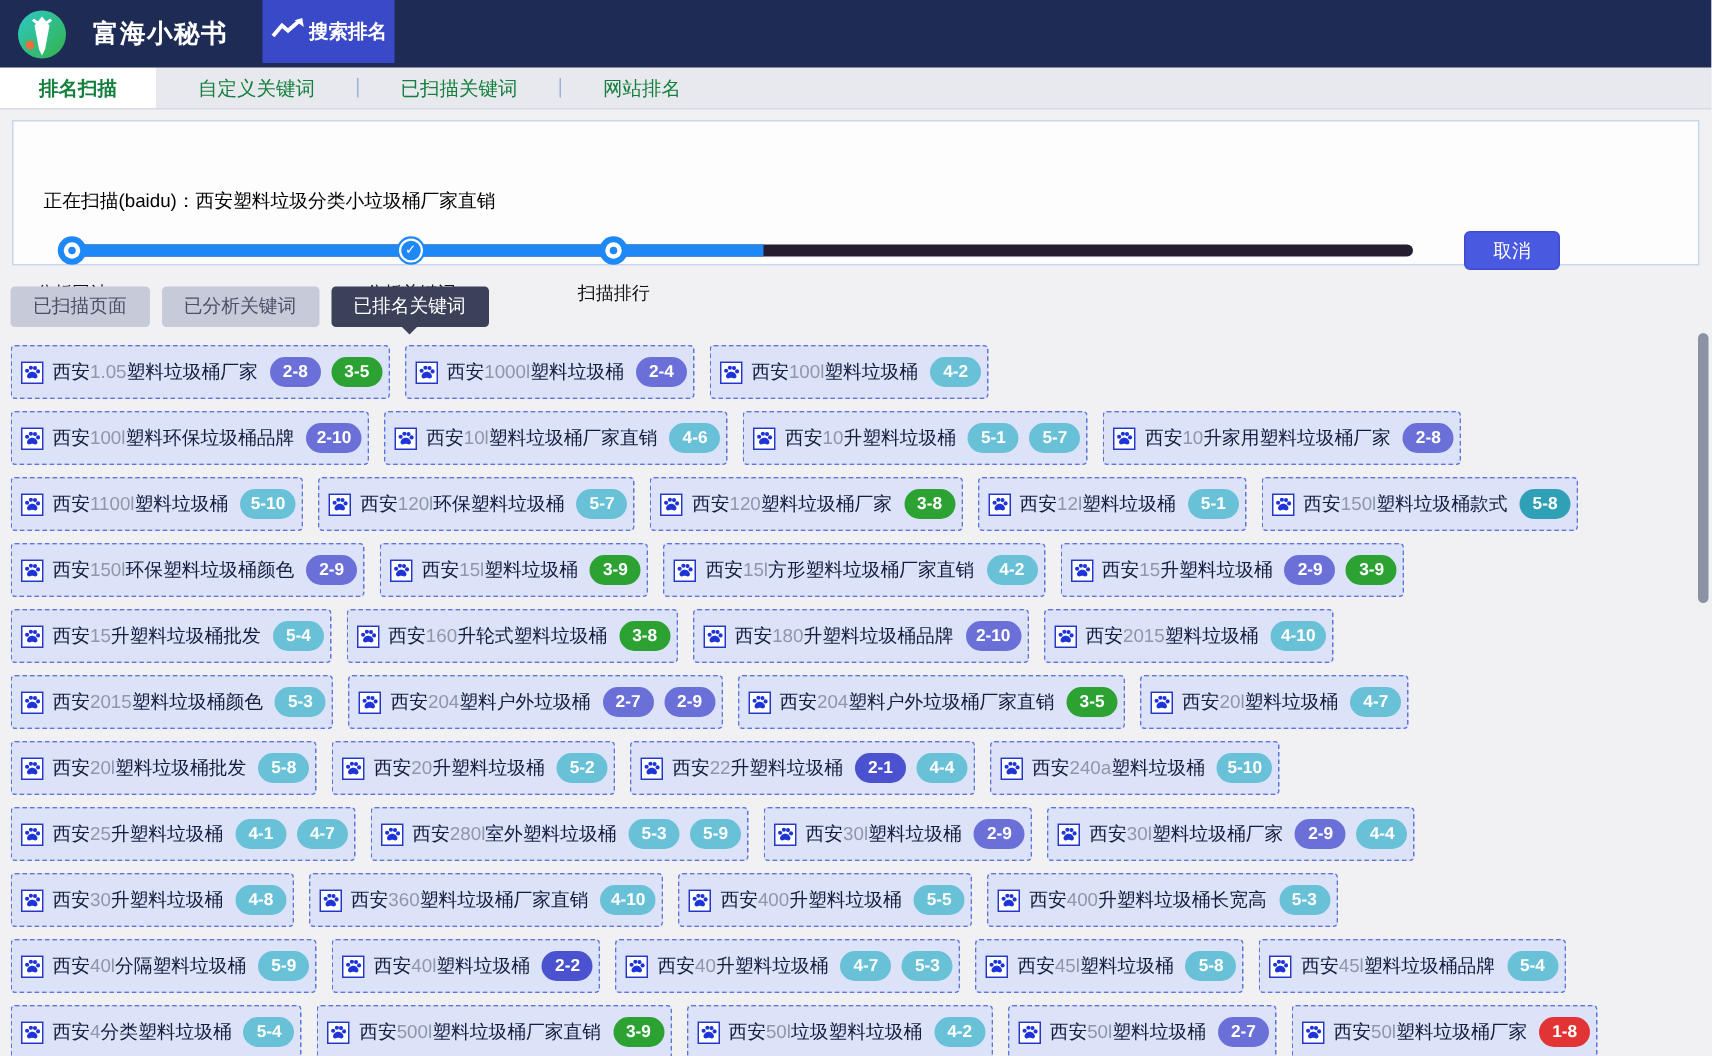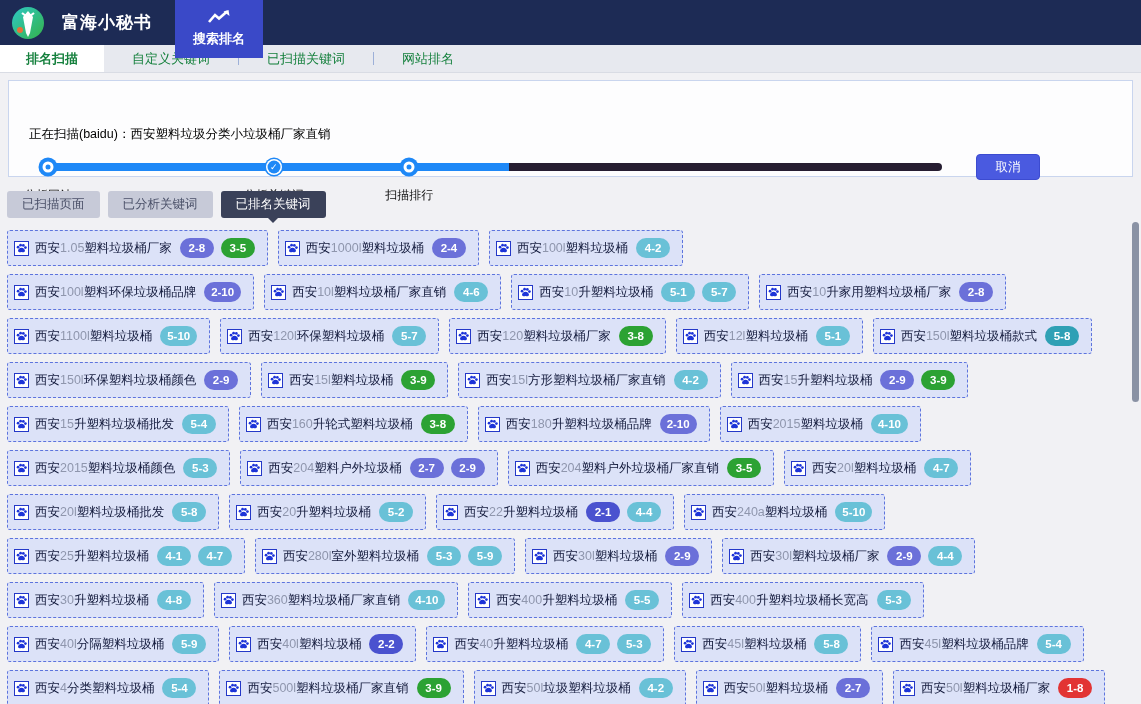--- a/index.html
+++ b/index.html
@@ -3,22 +3,22 @@
 <meta charset="utf-8">
 <style>
   * { margin:0; padding:0; box-sizing:border-box; }
   html,body { width:1141px; height:704px; overflow:hidden;
     font-family:"Liberation Sans","DejaVu Sans",sans-serif; background:#f1f1f4; }
 
   
   .topbar { height:45px; background:#1d2b55; display:flex; align-items:center; position:relative; }
   .logo { width:34px; height:34px; margin-left:11px; flex:0 0 auto; }
   .app-title { color:#fff; font-size:17px; font-weight:bold; margin-left:17px; letter-spacing:1px; }
-  .nav-tab { position:absolute; left:175px; top:0; width:88px; height:58px; background:#3a49c8;
-    display:flex; flex-direction:column; align-items:center; justify-content:center; gap:2px; cursor:pointer; }
+  .nav-tab { position:absolute; left:175px; top:0; width:88px; height:42px; background:#3a49c8;
+    display:flex; flex-direction:row; align-items:center; justify-content:center; gap:2px; cursor:pointer; }
   .nav-tab .tlabel { color:#fff; font-size:13px; font-weight:bold; }
 
   
   .tabstrip { height:28px; background:#e7e9ef; display:flex; align-items:stretch; border-bottom:1px solid #d9dce4; }
   .tab { display:flex; align-items:center; padding:0 28px; font-size:13px; color:#15803d; cursor:pointer; }
   .tab.active { background:#fff; font-weight:bold; padding:0 26px; }
   .sep { width:1px; height:13px; background:#9db0d8; align-self:center; }
 
   
   .panel { background:#fdfdfe; border:1px solid #c9d5ee; margin:7px 8px 0 8px; height:97px; padding:13px 20px 0 20px; }
@@ -44,21 +44,21 @@
   .filters { display:flex; gap:8px; margin:14px 0 0 7px; }
   .filter { position:relative; padding:5px 15px; font-size:12.5px; background:#c7cad8; color:#4a5068;
     border:none; border-radius:3px; cursor:pointer; font-family:"Liberation Sans","DejaVu Sans",sans-serif; }
   .filter.active { background:#3a4159; color:#fff; }
   .filter.active::after { content:""; position:absolute; left:50%; bottom:-5px; margin-left:-5px;
     border:5px solid transparent; border-top-color:#3a4159; border-bottom:none; }
 
   
   .grid { margin-top:14px; }
   .tag-row { display:flex; gap:10px; padding-left:7px; margin-bottom:12px; height:32px; align-items:center; }
-  .tag { display:inline-flex; align-items:center; gap:6px; height:36px; padding:0 12px 0 6px;
+  .tag { display:inline-flex; align-items:center; gap:6px; height:36px; padding:0 4px 0 6px;
     background:#dce2f8; border:1px dashed #5d74dd; border-radius:3px; cursor:pointer; white-space:nowrap;justify-content:center; }
   .paw-box { width:15px; height:15px; background:#fff; border:1px solid #2438c8; display:flex;
     align-items:center; justify-content:center; flex:0 0 auto; }
   .tag-label { font-size:12.5px; color:#141b3d; }
   .tag-label .num { color:#8f96ad; }
   .badge { height:20px; min-width:34px; padding:0 7px; margin-left:2px; border-radius:10px; color:#fff;
     font-size:11.5px; font-weight:bold; display:inline-flex; align-items:center; justify-content:center; }
   .b-indigo { background:#6b70d9; } .b-blue { background:#4a52cf; } .b-green { background:#2ca233; }
   .b-cyan { background:#69c1d7; } .b-teal { background:#2fa0b5; } .b-red { background:#e23434; }
 

